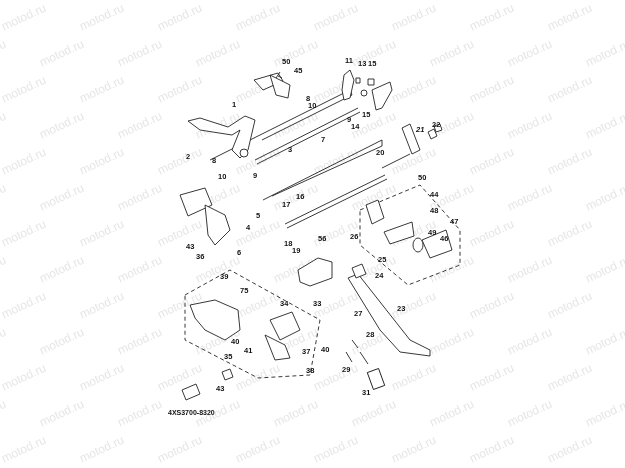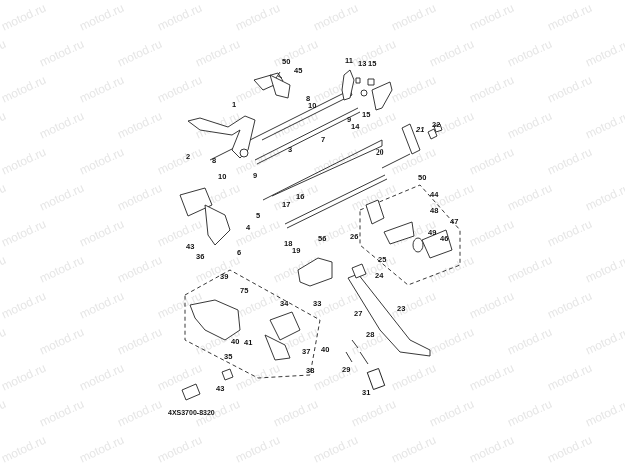--- a/index.html
+++ b/index.html
@@ -210,21 +210,21 @@
       <div class="lbl" style="left: 358px; top: 60px;">13</div>
       <div class="lbl" style="left: 368px; top: 60px;">15</div>
       <div class="lbl" style="left: 306px; top: 95px;">8</div>
       <div class="lbl" style="left: 308px; top: 102px;">10</div>
       <div class="lbl" style="left: 347px; top: 116px;">9</div>
       <div class="lbl" style="left: 362px; top: 111px;">15</div>
       <div class="lbl" style="left: 351px; top: 123px;">14</div>
       <div class="lbl" style="left: 321px; top: 136px;">7</div>
       <div class="lbl" style="left: 416px; top: 126px; font-style: italic;">21</div>
       <div class="lbl" style="left: 432px; top: 121px;">22</div>
-      <div class="lbl" style="left: 376px; top: 149px; font-family: Liberation Serif, serif;">20</div>
+      <div class="lbl" style="left: 376px; top: 149px;">20</div>
       <div class="lbl" style="left: 418px; top: 174px;">50</div>
       <div class="lbl" style="left: 430px; top: 191px;">44</div>
       <div class="lbl" style="left: 296px; top: 193px;">16</div>
       <div class="lbl" style="left: 282px; top: 201px;">17</div>
       <div class="lbl" style="left: 284px; top: 240px;">18</div>
       <div class="lbl" style="left: 292px; top: 247px;">19</div>
       <div class="lbl" style="left: 246px; top: 224px;">4</div>
       <div class="lbl" style="left: 256px; top: 212px;">5</div>
       <div class="lbl" style="left: 237px; top: 249px;">6</div>
       <div class="lbl" style="left: 186px; top: 243px;">43</div>
@@ -238,21 +238,21 @@
       <div class="lbl" style="left: 378px; top: 256px;">25</div>
       <div class="lbl" style="left: 375px; top: 272px;">24</div>
       <div class="lbl" style="left: 280px; top: 300px;">34</div>
       <div class="lbl" style="left: 313px; top: 300px;">33</div>
       <div class="lbl" style="left: 354px; top: 310px;">27</div>
       <div class="lbl" style="left: 397px; top: 305px;">23</div>
       <div class="lbl" style="left: 220px; top: 273px;">39</div>
       <div class="lbl" style="left: 240px; top: 287px;">75</div>
       <div class="lbl" style="left: 188px; top: 353px; padding-left: 36px;">35</div>
       <div class="lbl" style="left: 231px; top: 338px;">40</div>
-      <div class="lbl" style="left: 244px; top: 339px;">41</div>
+      <div class="lbl" style="left: 244px; top: 347px;">41</div>
       <div class="lbl" style="left: 302px; top: 348px;">37</div>
       <div class="lbl" style="left: 306px; top: 367px;">38</div>
       <div class="lbl" style="left: 366px; top: 331px;">28</div>
       <div class="lbl" style="left: 321px; top: 346px;">40</div>
       <div class="lbl" style="left: 342px; top: 366px;">29</div>
       <div class="lbl" style="left: 362px; top: 389px;">31</div>
       <div class="lbl" style="left: 216px; top: 385px;">43</div>
     </div>
 
   <div class="code" style="left:168px;top:409px;">4XS3700-8320</div>

